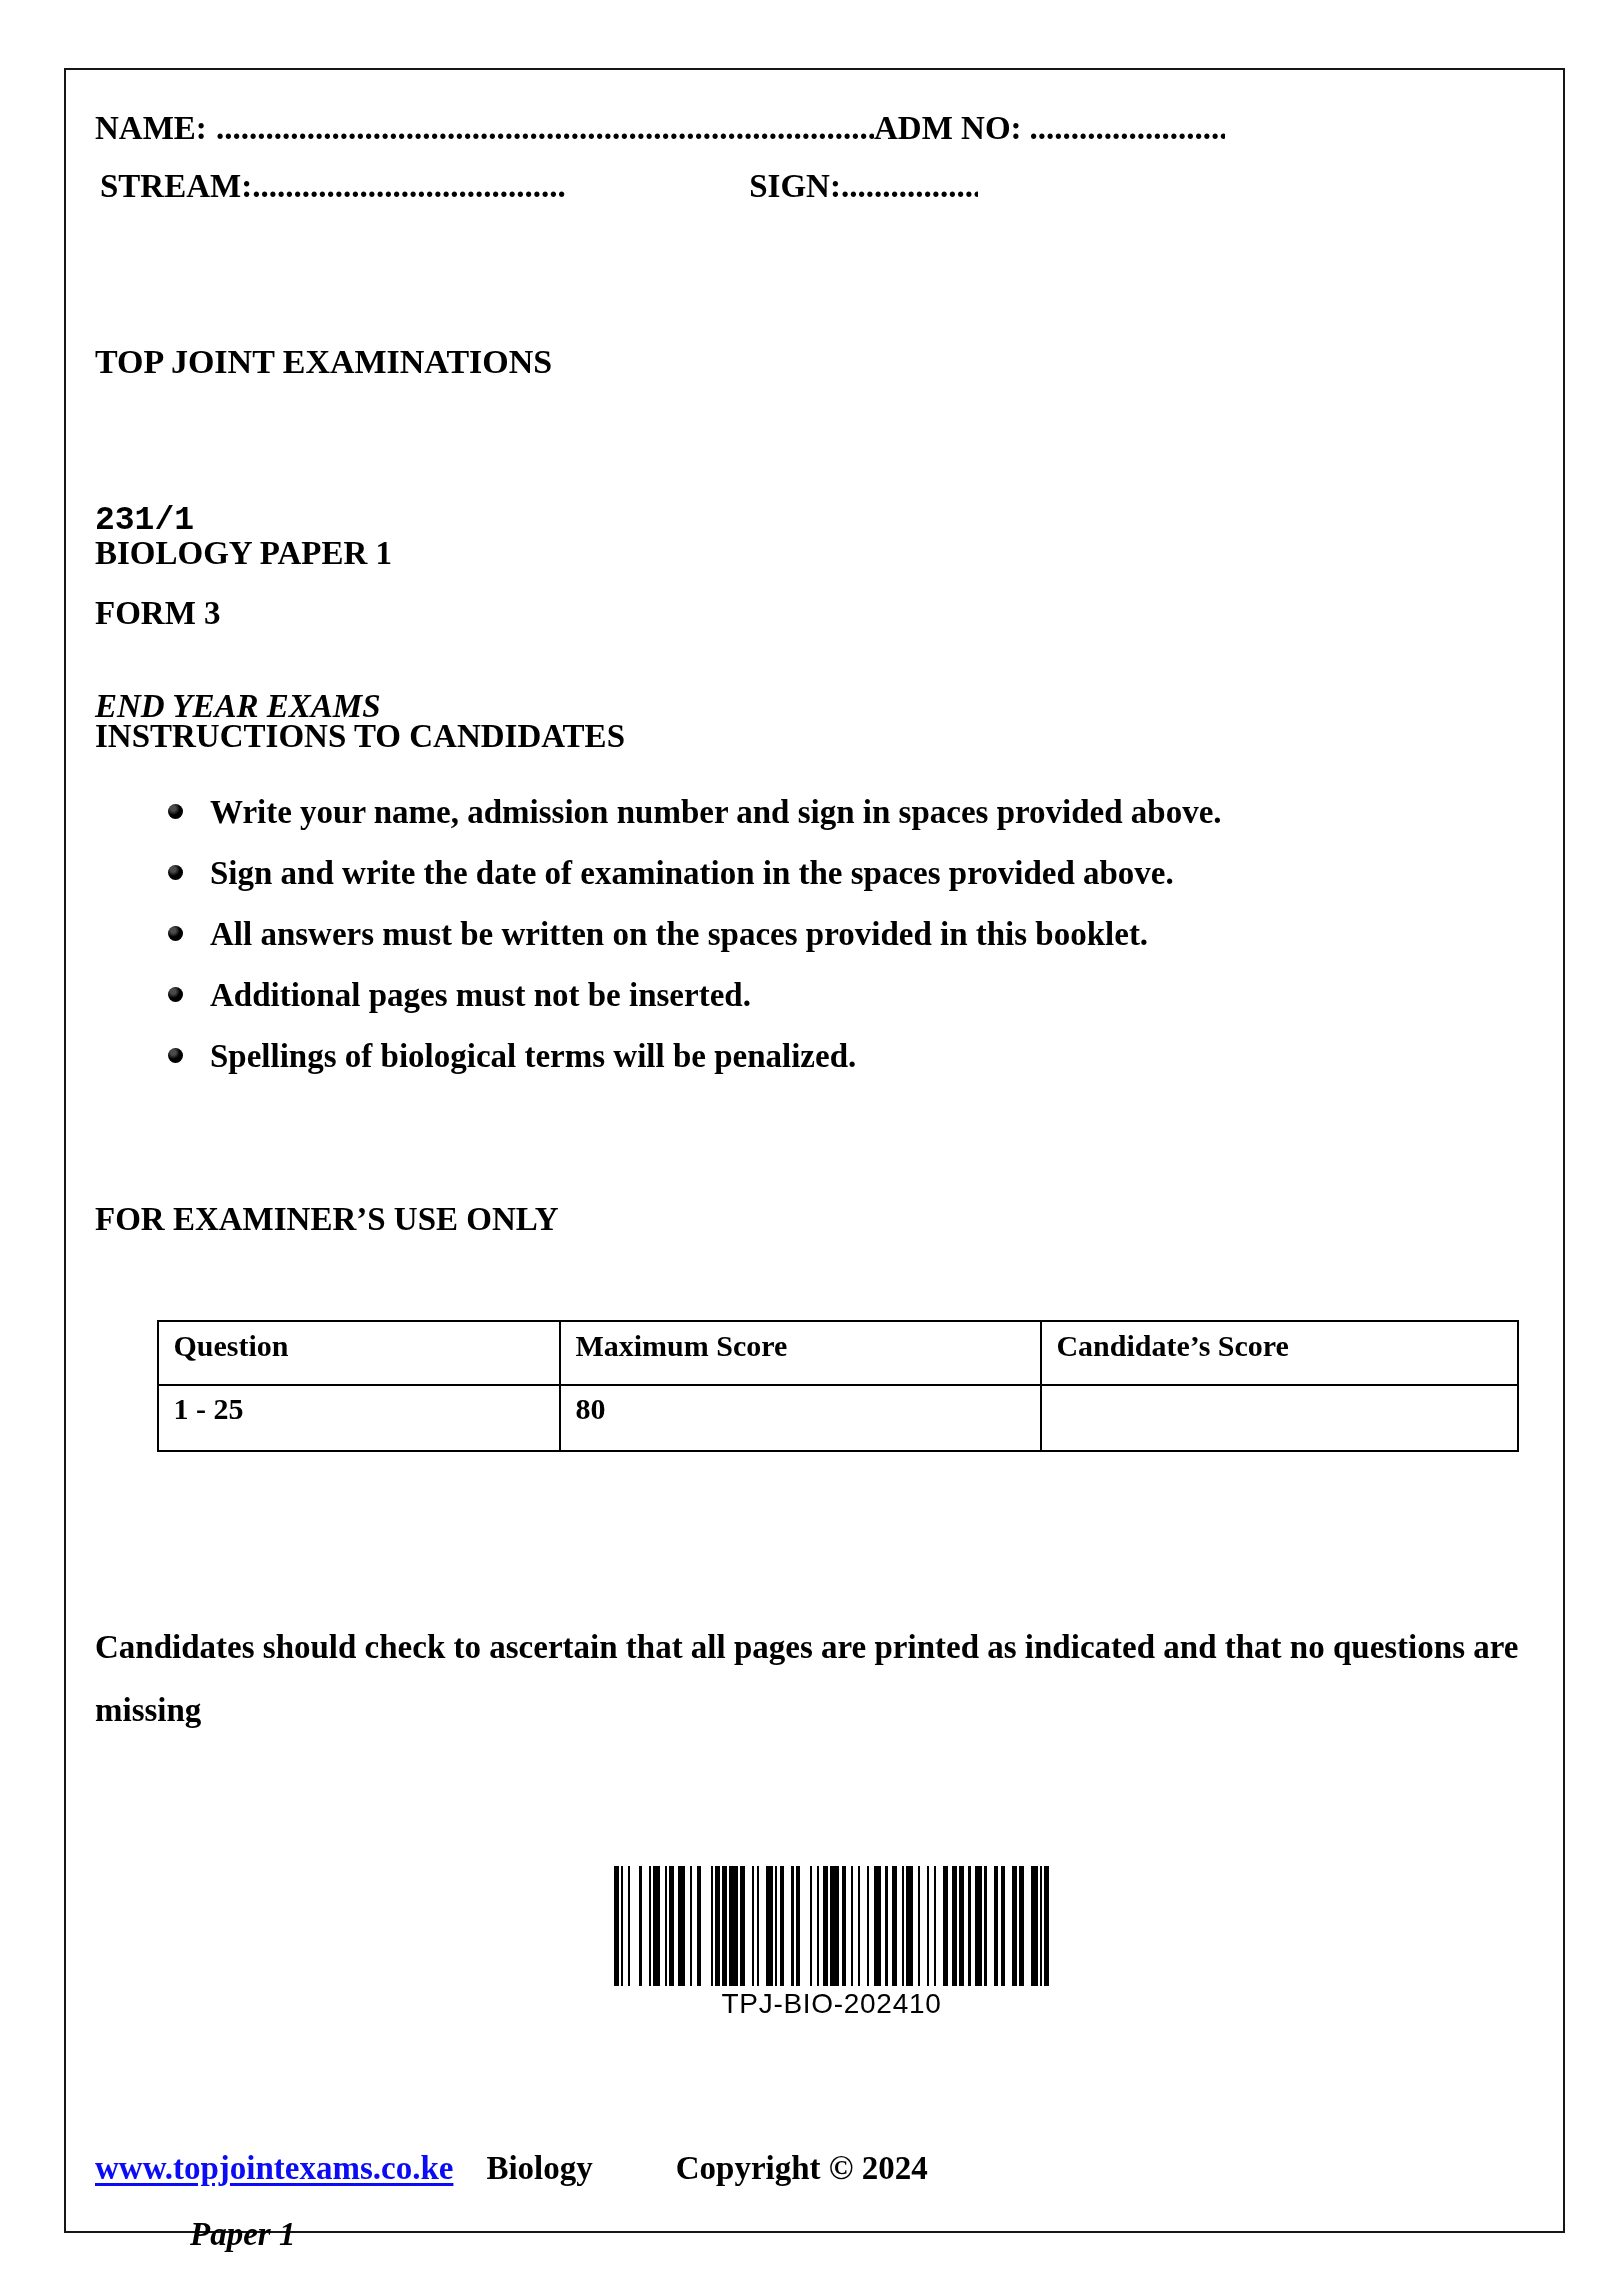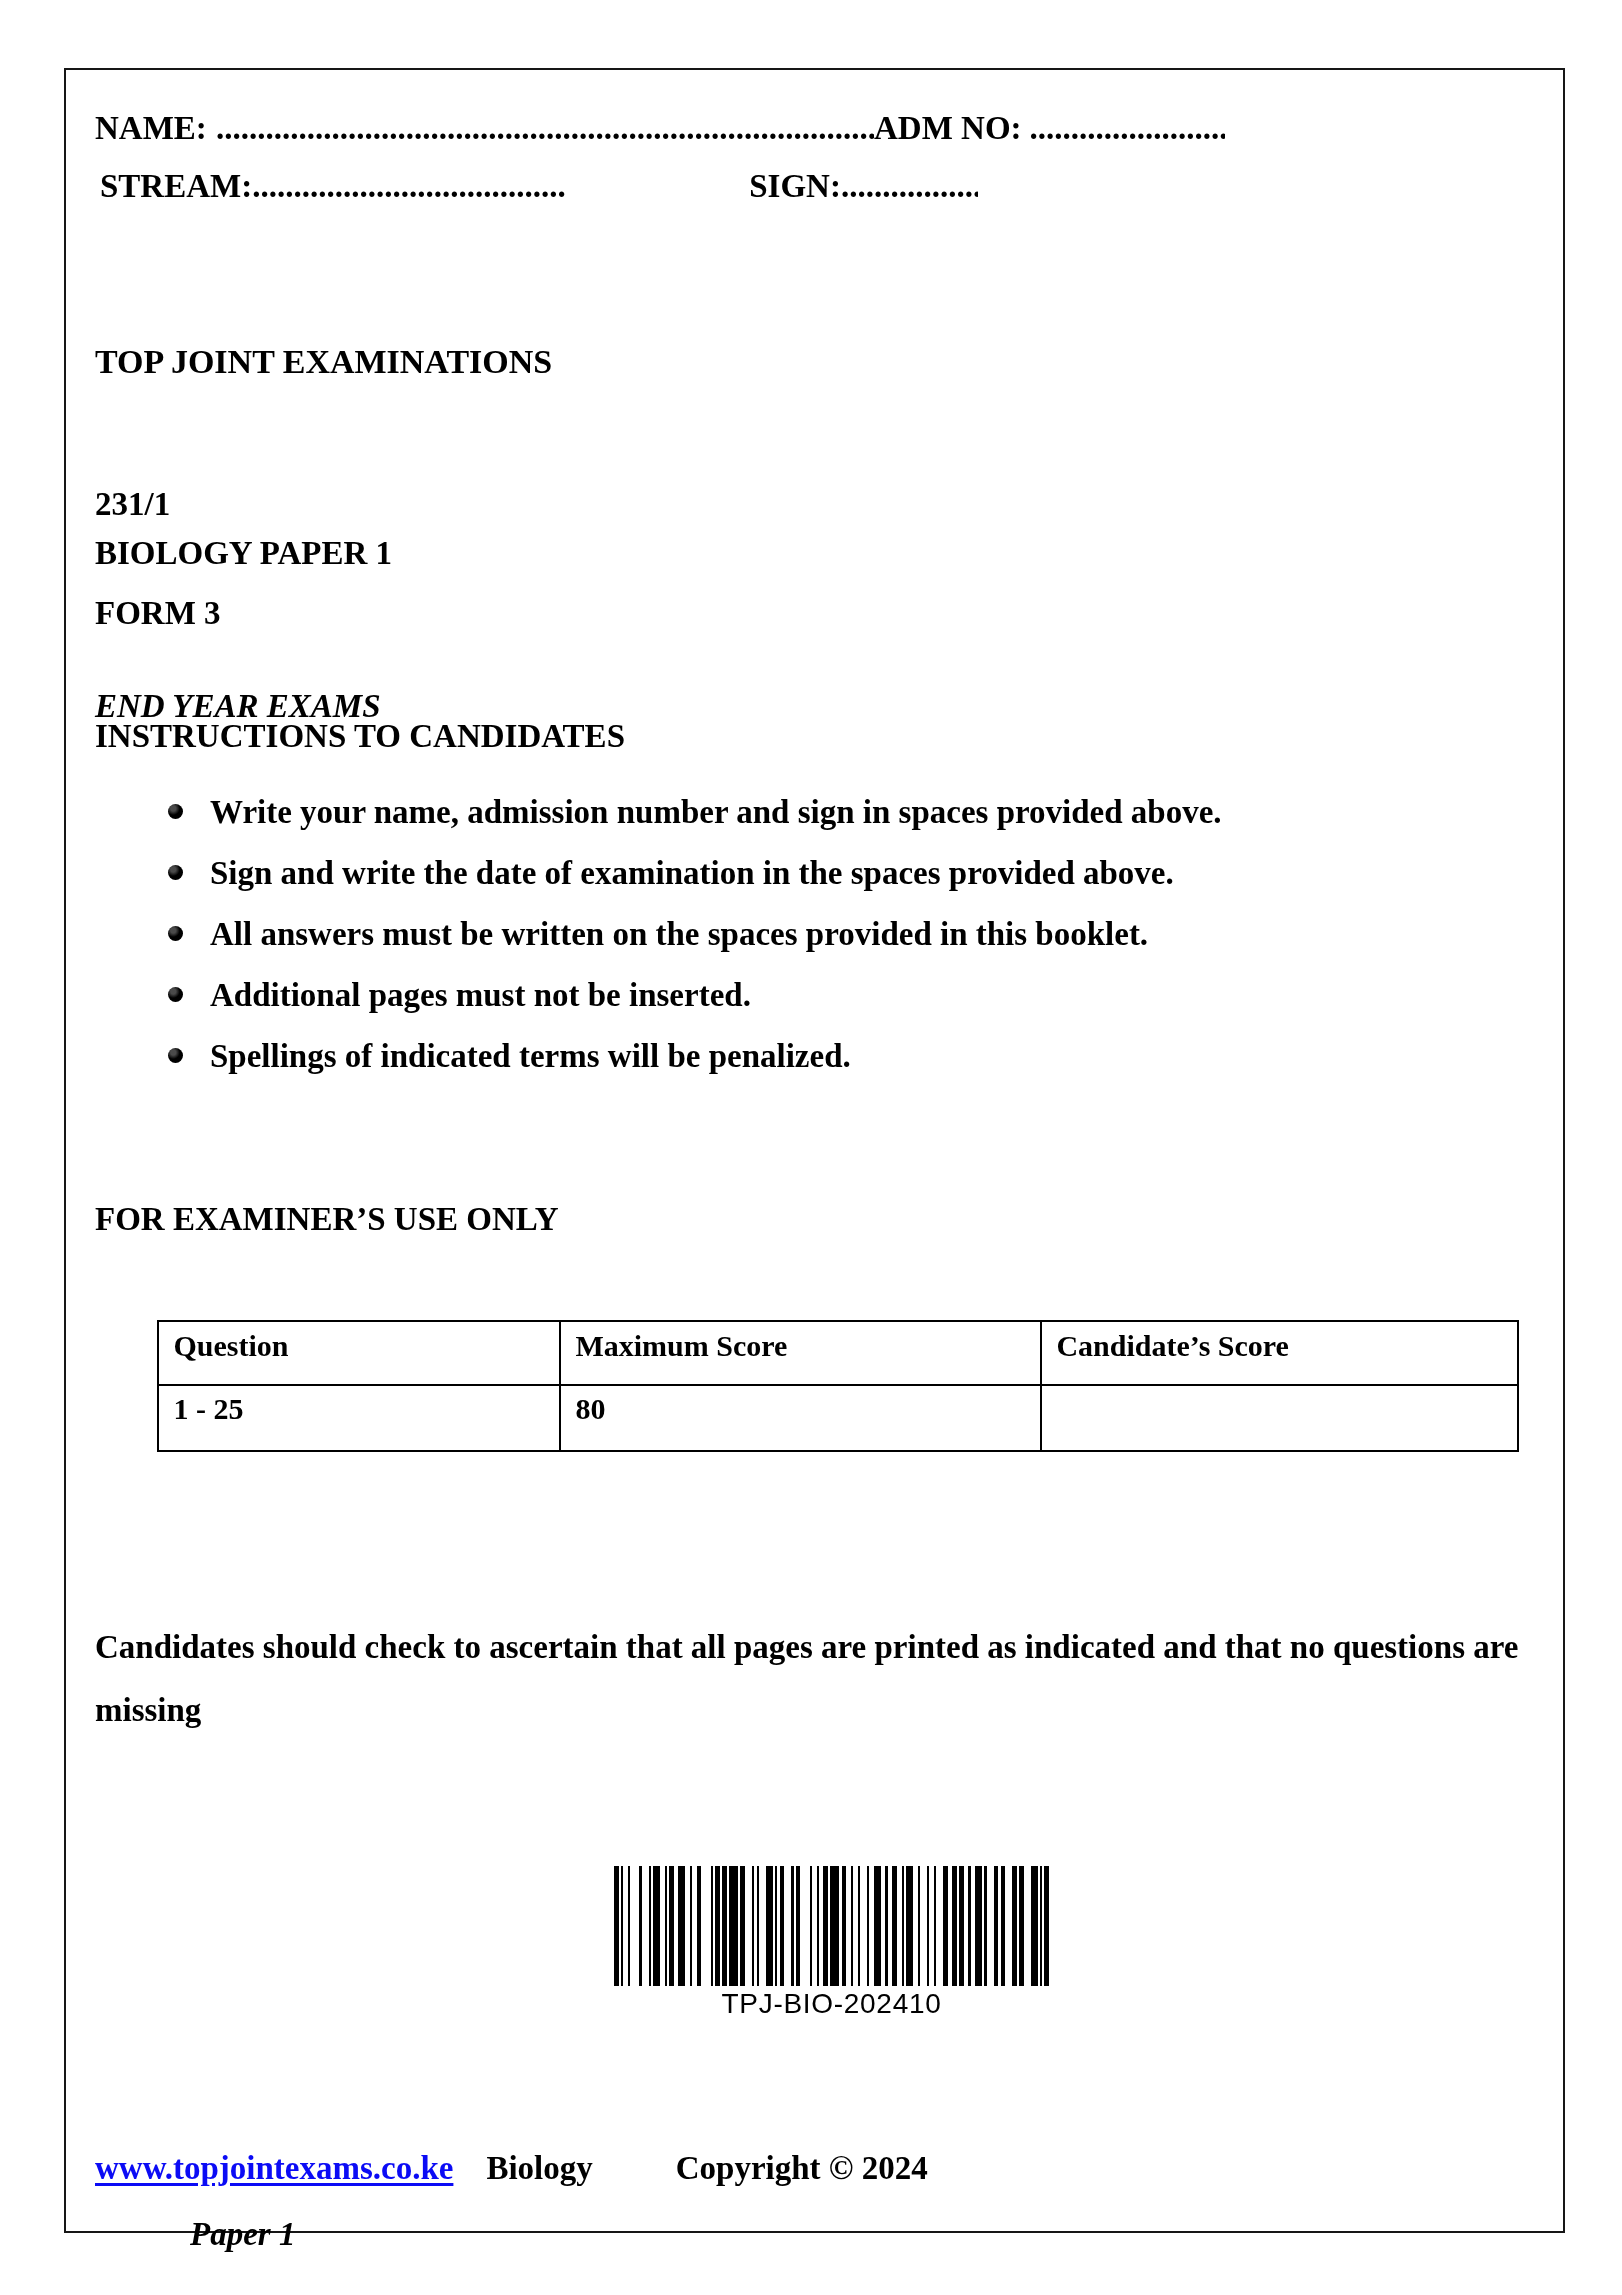--- a/index.html
+++ b/index.html
@@ -103,32 +103,32 @@
   </div>
 
   <div class="abs row t50" style="left:100px;top:168px;width:1440px;">
     <span>STREAM:</span>
     <span class="dots" style="width:314px;">.................................................................</span>
     <span style="margin-left:183px;">SIGN:</span>
     <span class="dots" style="width:137px;">...................................</span>
   </div>
 
   <div class="abs t52" style="left:95px;top:343px;">TOP JOINT EXAMINATIONS</div>
-  <div class="abs t50" style="left:95px;top:486px;">231/1</div>
+  <div class="abs t50" style="left:95px;top:502px;font-family:Liberation Mono, monospace;">231/1</div>
   <div class="abs t50" style="left:95px;top:535px;">BIOLOGY PAPER 1</div>
   <div class="abs t50" style="left:95px;top:595px;">FORM 3</div>
   <div class="abs t50 italic" style="left:95px;top:656px;">END YEAR EXAMS</div>
   <div class="abs t50" style="left:95px;top:718px;">INSTRUCTIONS TO CANDIDATES</div>
 
   <ul class="instructions abs" style="left:95px;top:779px;width:1374px;">
       <li><span class="bullet-dot"></span><span>Write your name, admission number and sign in spaces provided above.</span></li>
       <li><span class="bullet-dot"></span><span>Sign and write the date of examination in the spaces provided above.</span></li>
       <li><span class="bullet-dot"></span><span>All answers must be written on the spaces provided in this booklet.</span></li>
       <li><span class="bullet-dot"></span><span>Additional pages must not be inserted.</span></li>
-      <li><span class="bullet-dot"></span><span>Spellings of indicated terms will be penalized.</span></li>
+      <li><span class="bullet-dot"></span><span>Spellings of biological terms will be penalized.</span></li>
     </ul>
 
   <div class="abs t50" style="left:95px;top:1201px;">FOR EXAMINER’S USE ONLY</div>
 
   <table class="examiner abs" style="left:157px;top:1320px;">
     <colgroup>
       <col style="width:402px">
       <col style="width:481px">
       <col style="width:477px">
     </colgroup>

